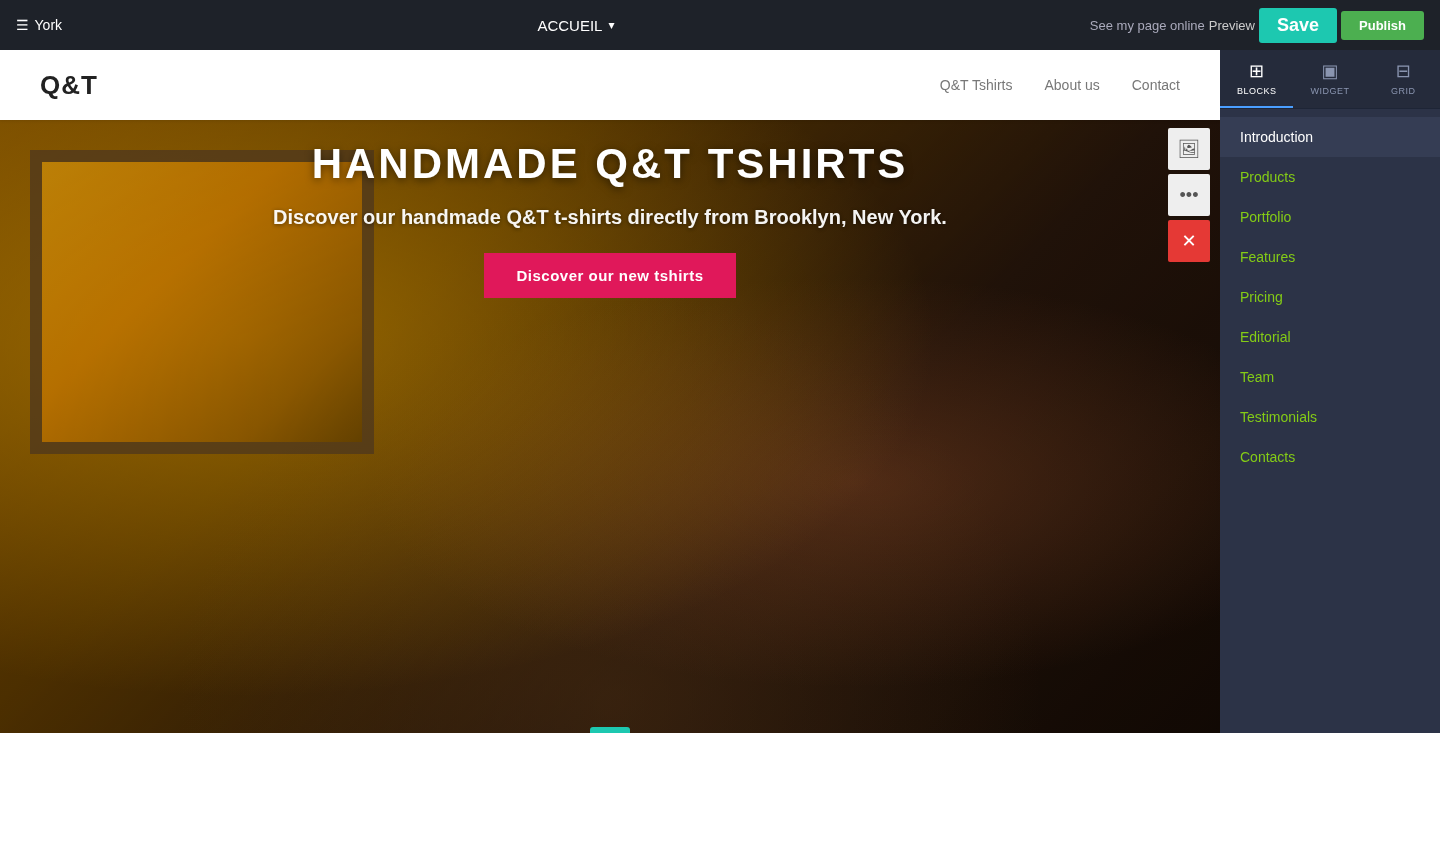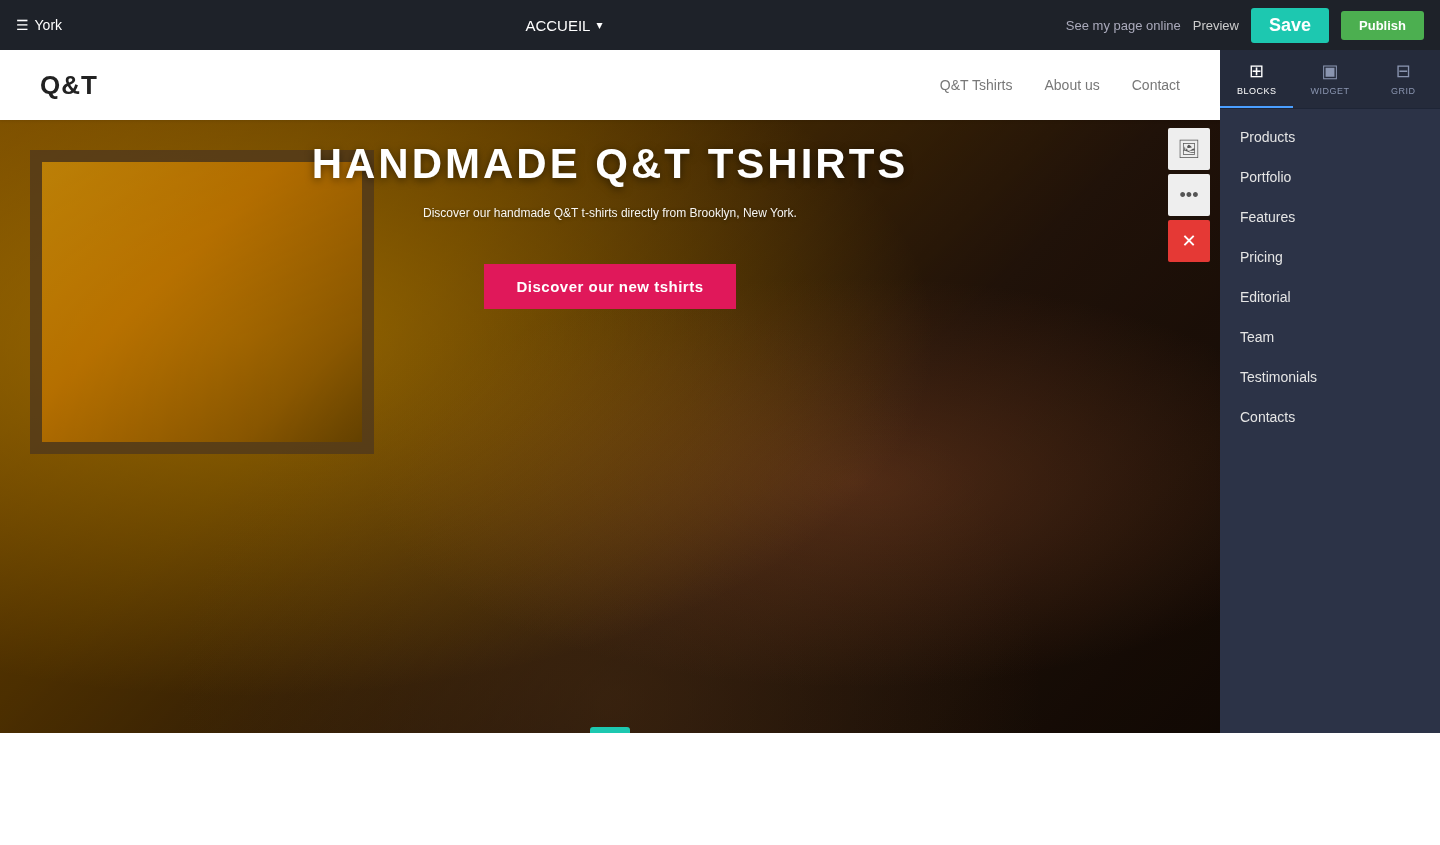--- a/index.html
+++ b/index.html
@@ -16,21 +16,21 @@
       padding: 0 16px;
       position: relative;
       z-index: 100;
     }
     .topbar-left { display: flex; align-items: center; gap: 8px; }
     .topbar-menu-icon { color: #fff; font-size: 14px; display: flex; align-items: center; gap: 6px; cursor: pointer; }
     .topbar-menu-icon span { color: #fff; font-size: 14px; }
     .topbar-center { display: flex; align-items: center; gap: 6px; }
     .topbar-page-name { color: #fff; font-size: 15px; font-weight: 500; }
     .topbar-chevron { color: #fff; font-size: 12px; }
-    .topbar-right { display: flex; align-items: center; gap: 12px; }
+    .topbar-right { display: flex; align-items: center; gap: 4px; }
     .topbar-see-online { color: #aab; font-size: 13px; cursor: pointer; text-decoration: none; }
     .topbar-preview { color: #ccc; font-size: 13px; cursor: pointer; }
     .btn-save {
       background: #1dc8b0;
       color: #fff;
       border: none;
       padding: 7px 18px;
       border-radius: 3px;
       font-size: 18px;
       font-weight: 600;
@@ -138,23 +138,23 @@
     }
     .hero-title {
       font-size: 42px;
       font-weight: 800;
       letter-spacing: 3px;
       text-transform: uppercase;
       margin-bottom: 18px;
       text-shadow: 0 2px 8px rgba(0,0,0,0.5);
     }
     .hero-subtitle {
-      font-size: 12px;
-      margin-bottom: 44px;
-      font-weight: 400;
+      font-size: 20px;
+      margin-bottom: 24px;
+      font-weight: 700;
       opacity: 0.95;
       text-shadow: 0 1px 4px rgba(0,0,0,0.5);
     }
     .hero-cta {
       background: #e0185a;
       color: #fff;
       border: none;
       padding: 14px 32px;
       font-size: 15px;
       font-weight: 700;
@@ -219,21 +219,21 @@
     }
     .panel-tab-icon { font-size: 18px; }
     .panel-tab-label { font-size: 9px; letter-spacing: 0.5px; text-transform: uppercase; }
     .panel-items {
       flex: 1;
       overflow-y: auto;
       padding: 8px 0;
     }
     .panel-item {
       padding: 12px 20px;
-      color: #e5e5e5;
+      color: #84cc16;
       font-size: 14px;
       cursor: pointer;
       transition: background 0.15s;
     }
     .panel-item.active { color: #fff; background: #353d54; }
 
     
     .bottom-indicator {
       position: absolute;
       bottom: 0;
@@ -321,20 +321,21 @@
         <span class="panel-tab-icon">▣</span>
         <span class="panel-tab-label">WIDGET</span>
       </div>
       <div class="panel-tab">
         <span class="panel-tab-icon">⊟</span>
         <span class="panel-tab-label">GRID</span>
       </div>
     </div>
 
     <div class="panel-items">
+      <div class="panel-item active">Introduction</div>
       <div class="panel-item">Products</div>
       <div class="panel-item">Portfolio</div>
       <div class="panel-item">Features</div>
       <div class="panel-item">Pricing</div>
       <div class="panel-item">Editorial</div>
       <div class="panel-item">Team</div>
       <div class="panel-item">Testimonials</div>
       <div class="panel-item">Contacts</div>
     </div>
   </div>

